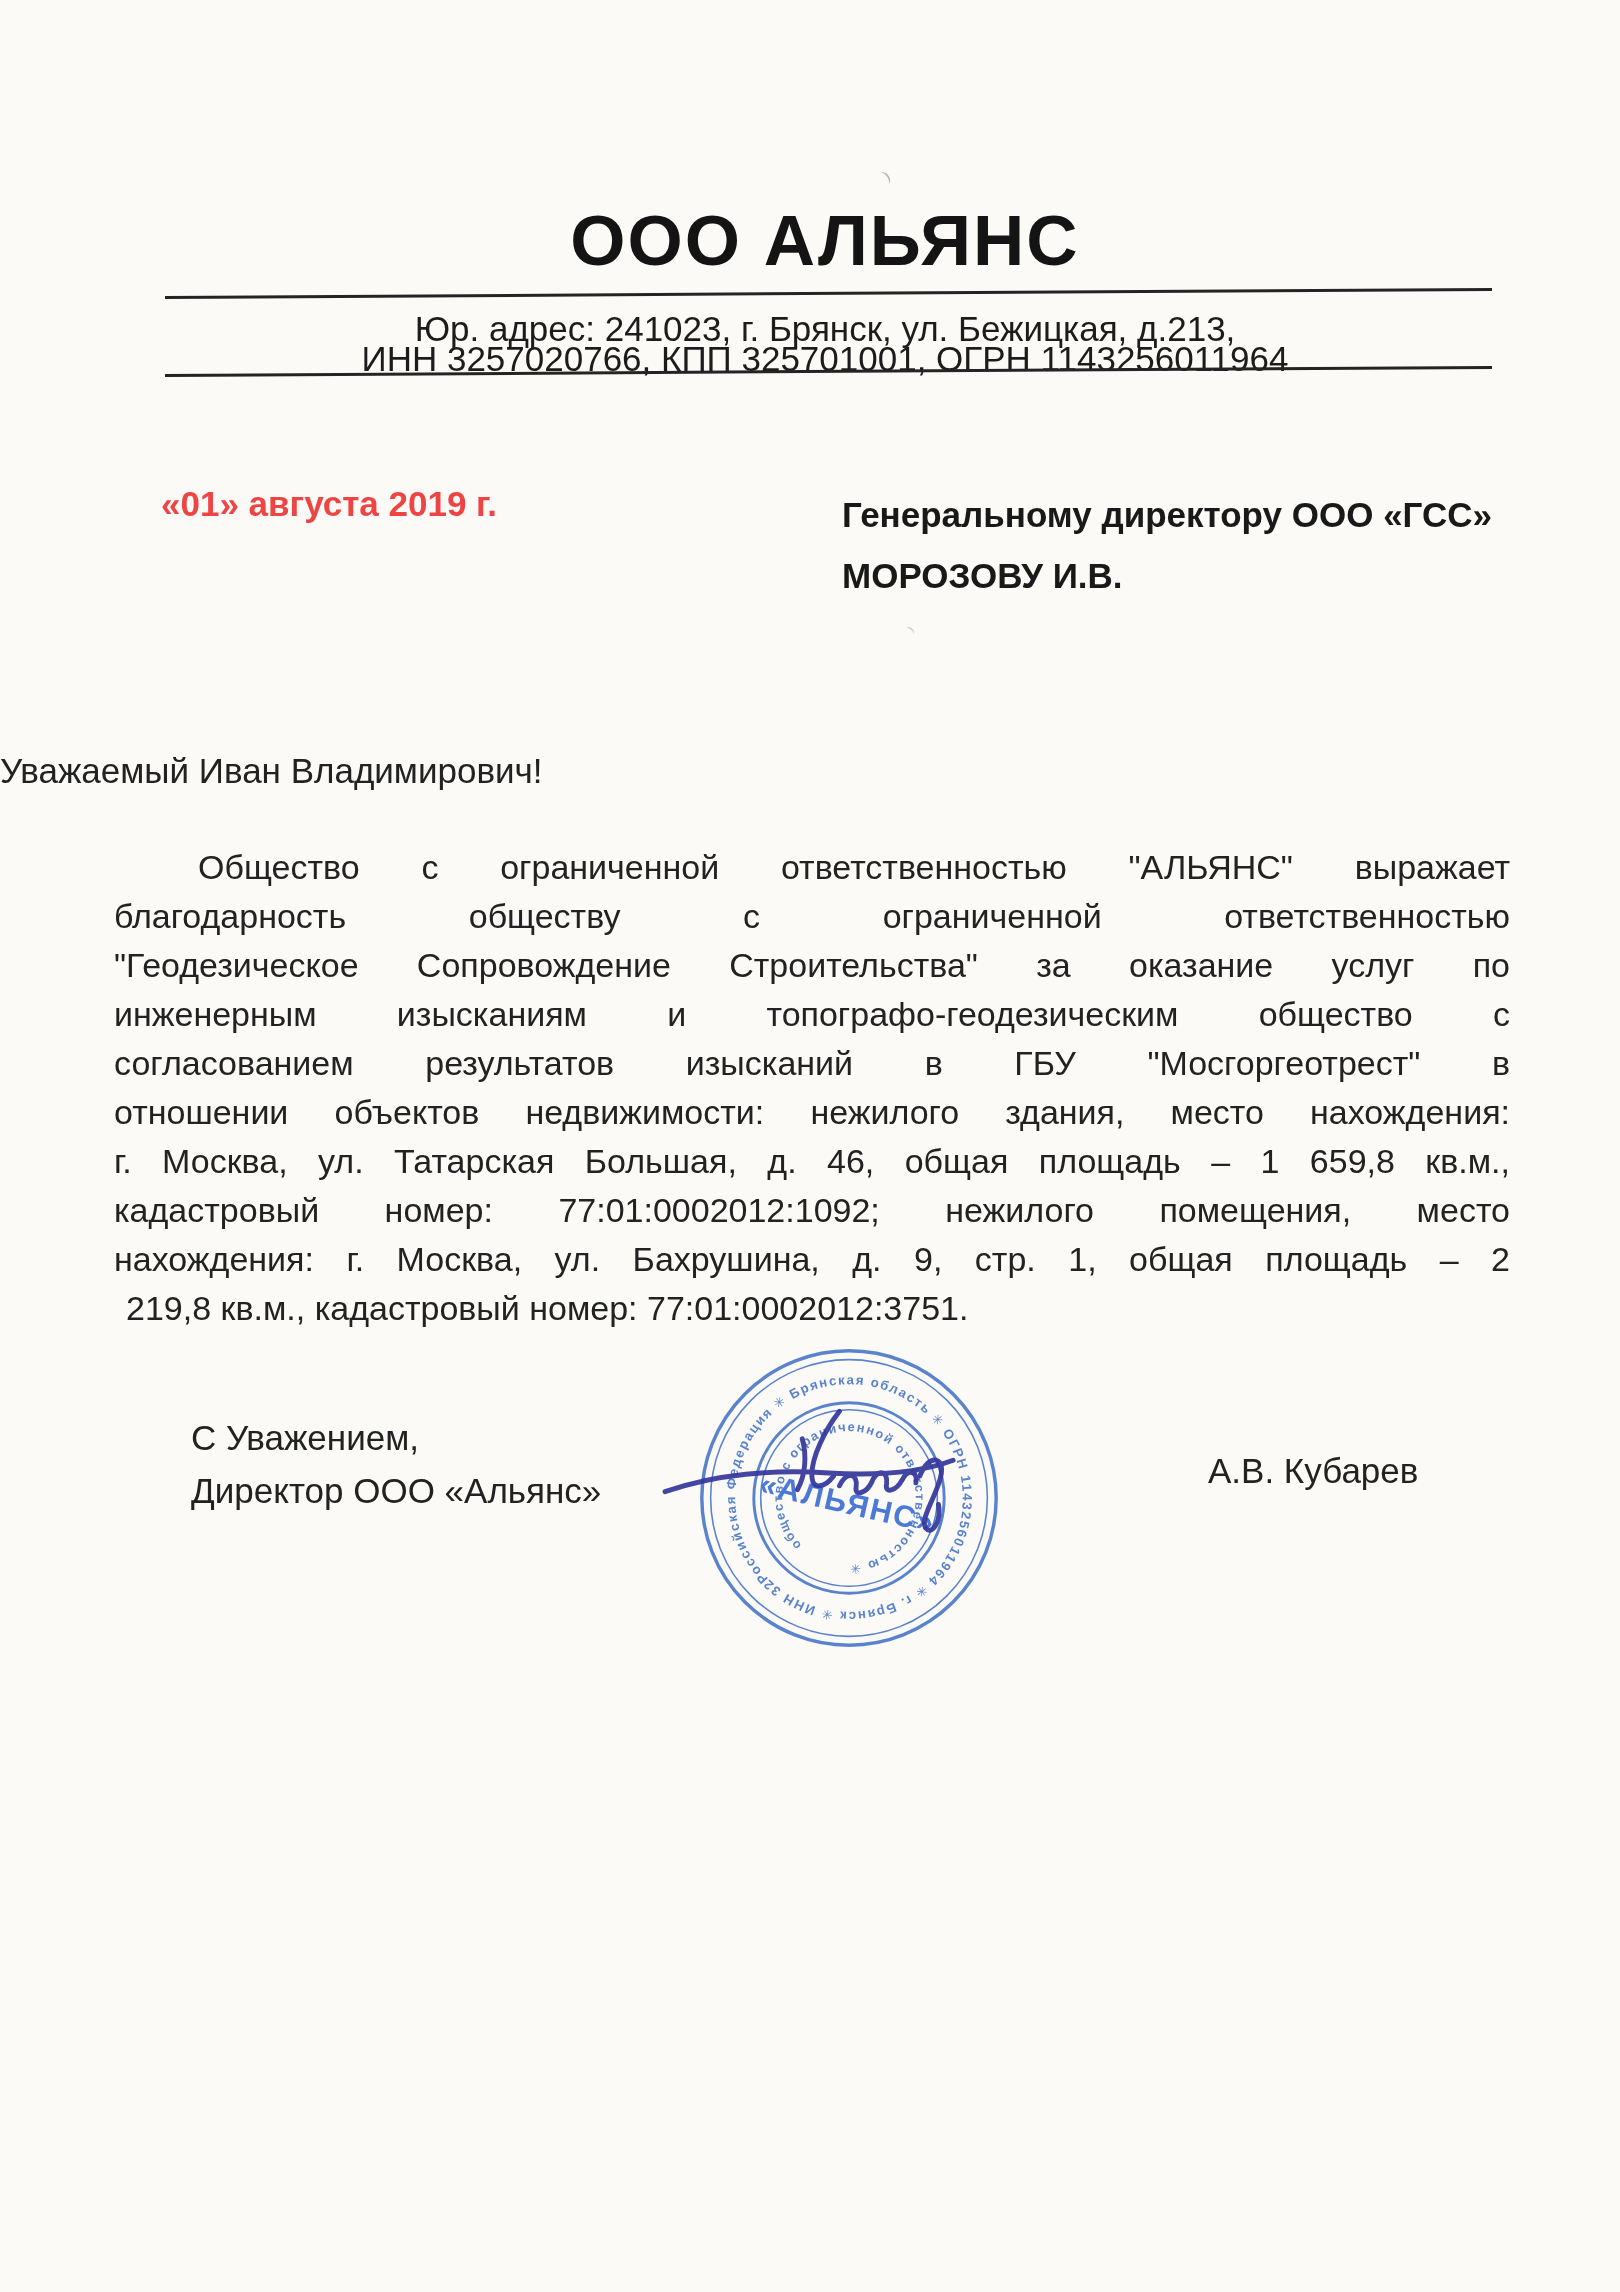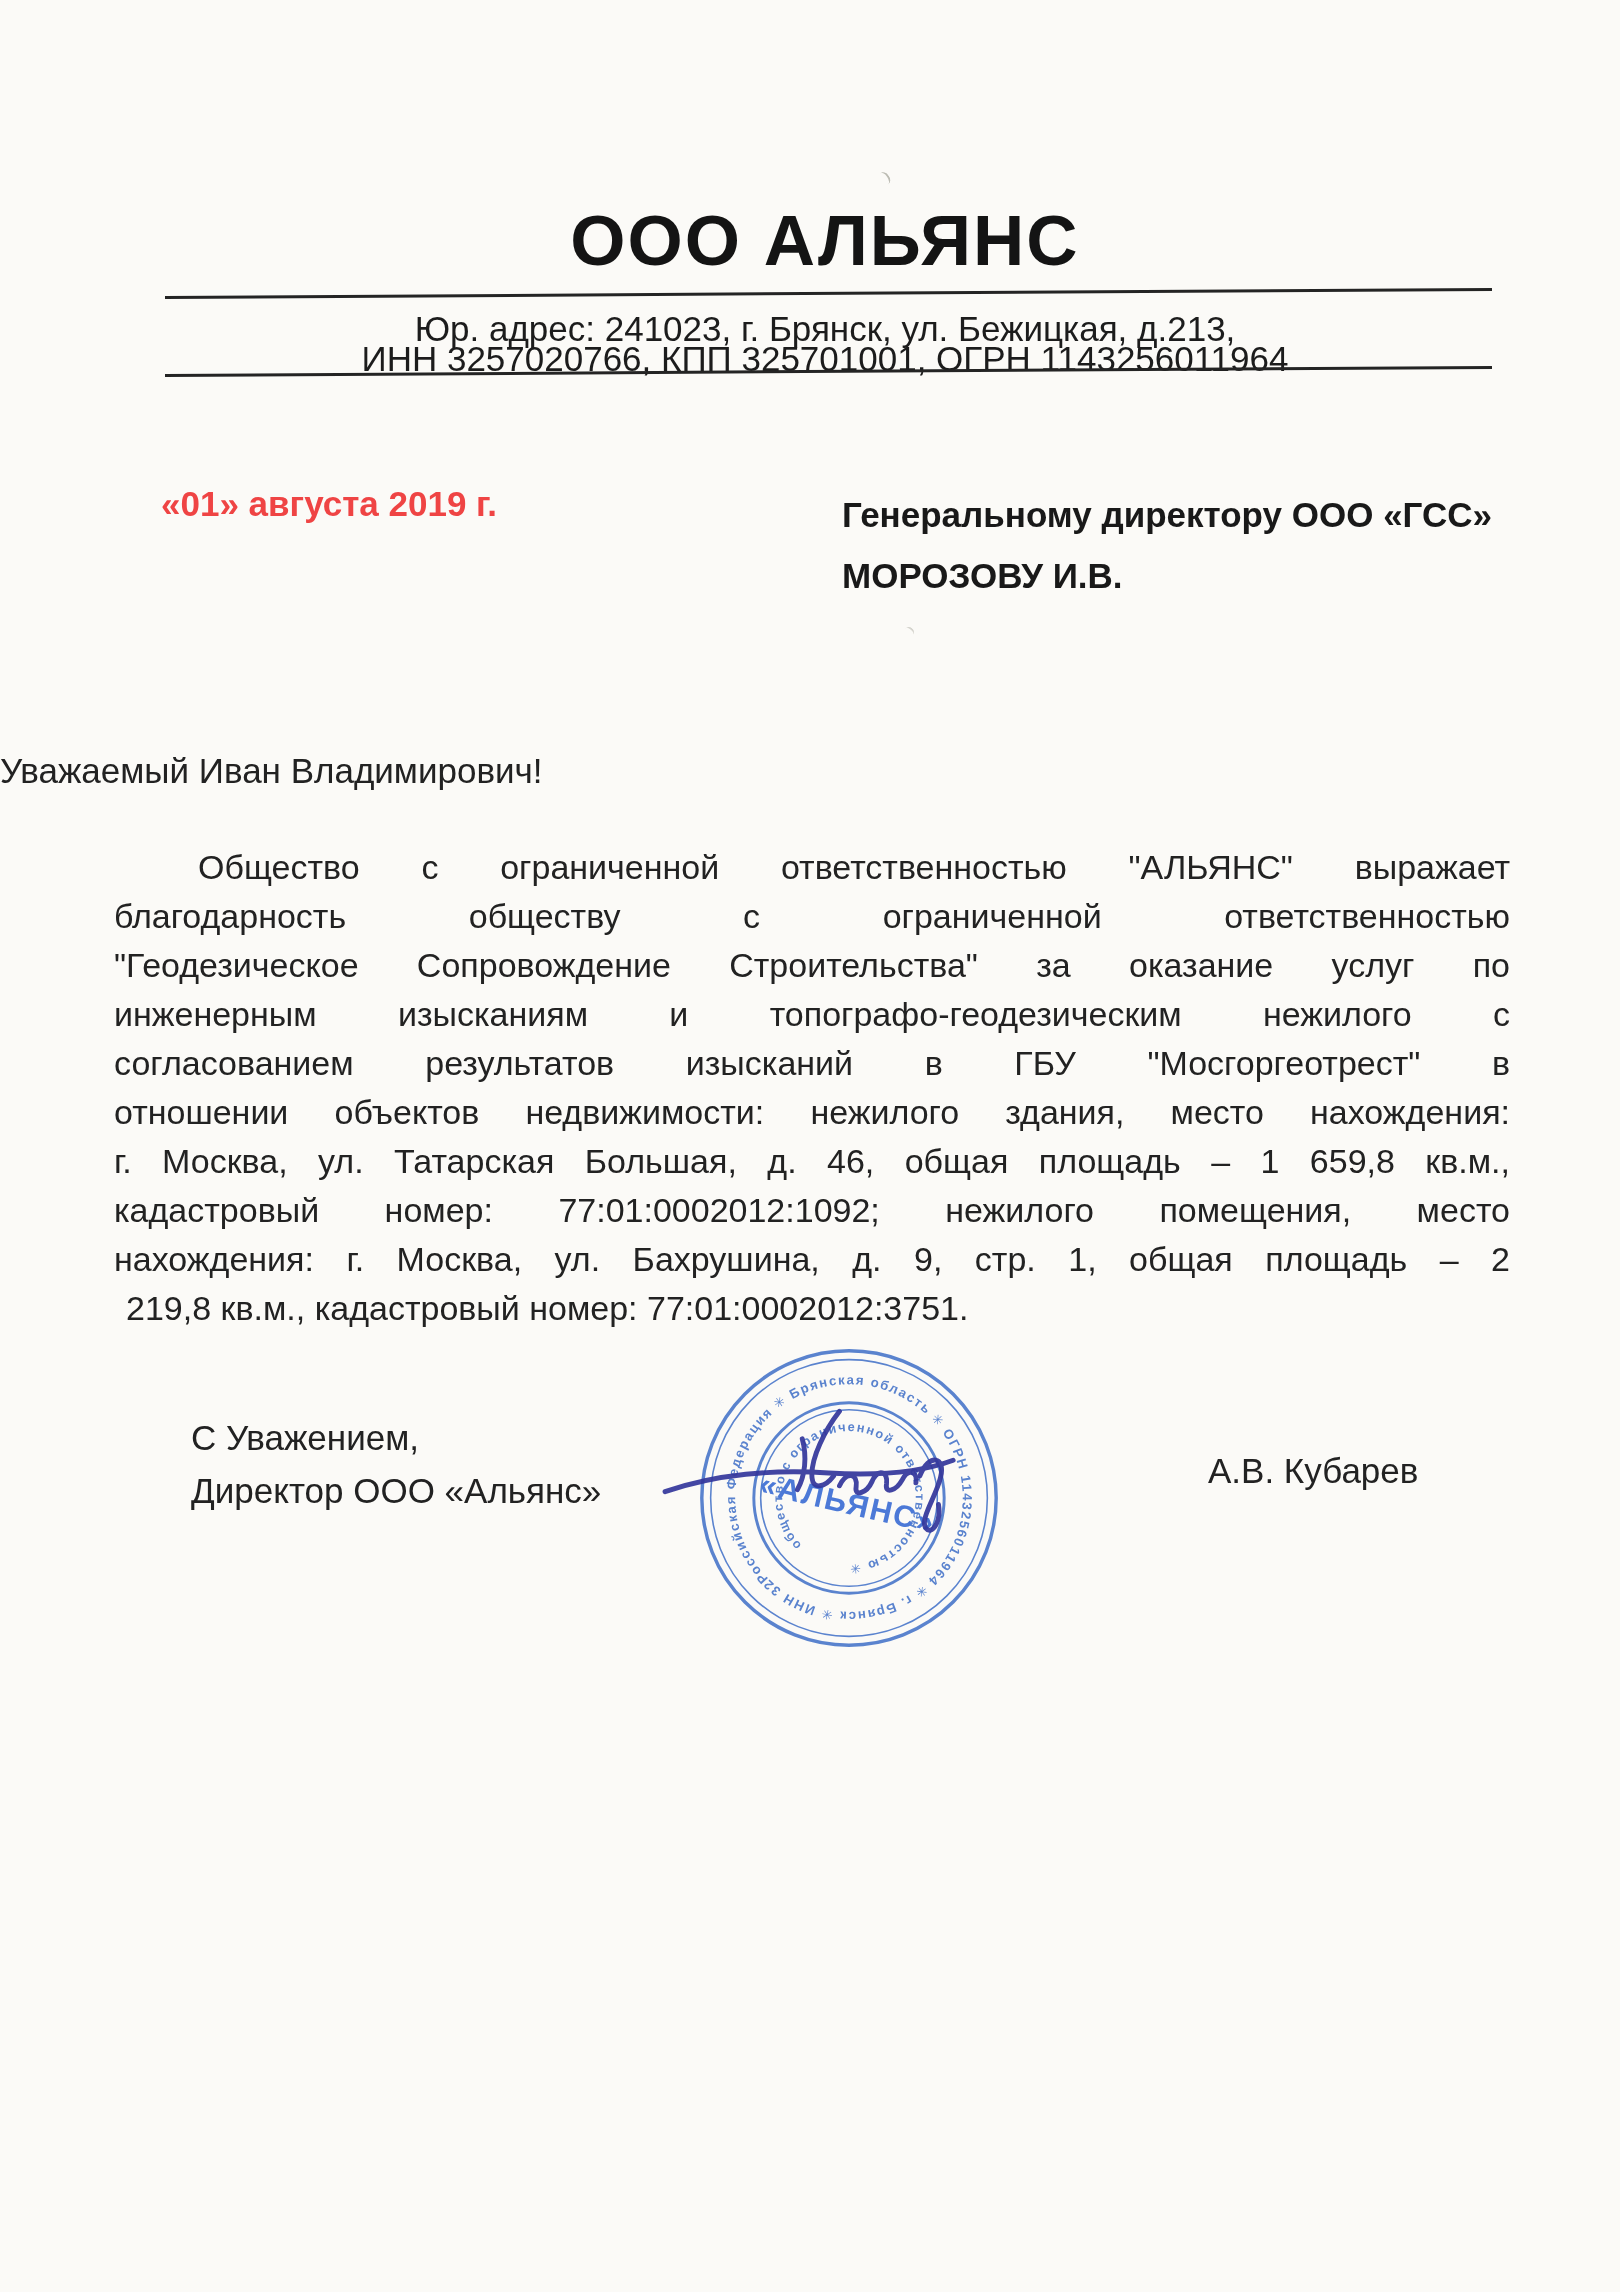--- a/index.html
+++ b/index.html
@@ -86,21 +86,21 @@
     <div>Генеральному директору ООО «ГСС»</div>
     <div>МОРОЗОВУ И.В.</div>
   </div>
 
   <div class="salutation">Уважаемый Иван Владимирович!</div>
 
   <div class="body-par">
     <div class="jline first">Общество с ограниченной ответственностью "АЛЬЯНС" выражает</div>
     <div class="jline">благодарность обществу с ограниченной ответственностью</div>
     <div class="jline">"Геодезическое Сопровождение Строительства" за оказание услуг по</div>
-    <div class="jline">инженерным изысканиям и топографо-геодезическим нежилого с</div>
+    <div class="jline">инженерным изысканиям и топографо-геодезическим общество с</div>
     <div class="jline">согласованием результатов изысканий в ГБУ "Мосгоргеотрест" в</div>
     <div class="jline">отношении объектов недвижимости: нежилого здания, место нахождения:</div>
     <div class="jline">г. Москва, ул. Татарская Большая, д. 46, общая площадь – 1 659,8 кв.м.,</div>
     <div class="jline">кадастровый номер: 77:01:0002012:1092; нежилого помещения, место</div>
     <div class="jline">нахождения: г. Москва, ул. Бахрушина, д. 9, стр. 1, общая площадь – 2</div>
     <div class="jline last">219,8 кв.м., кадастровый номер: 77:01:0002012:3751.</div>
   </div>
 
   <div class="closing-block">
     <div>С Уважением,</div>

